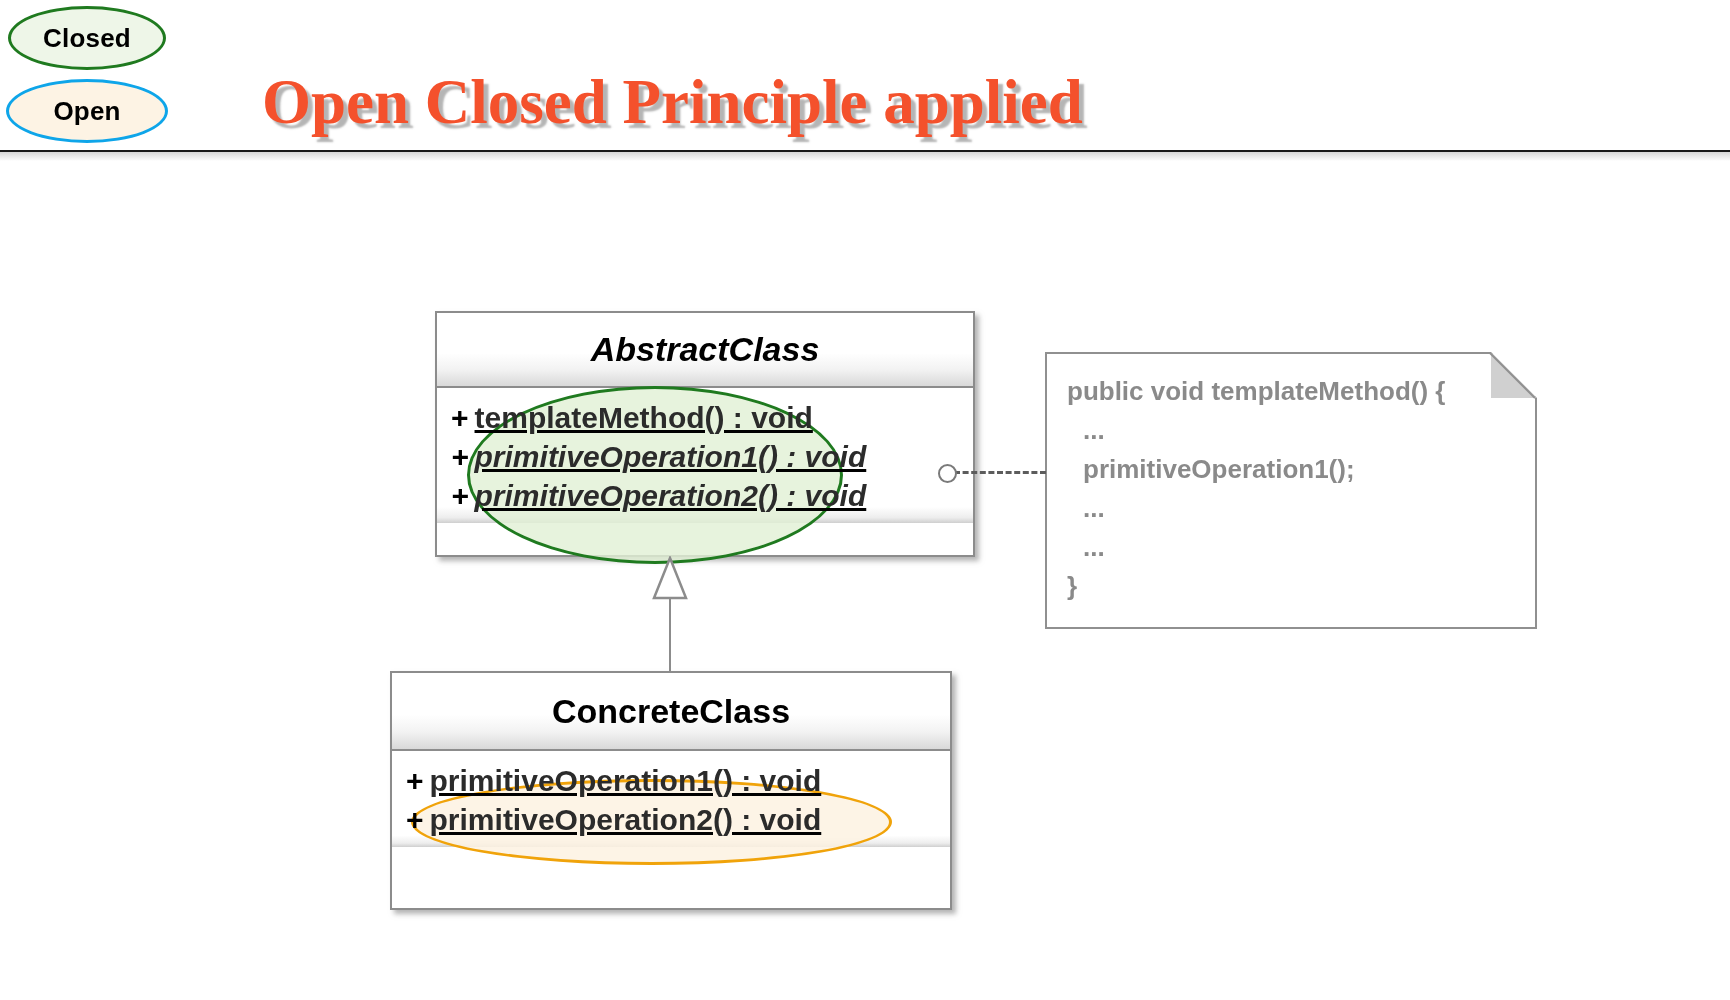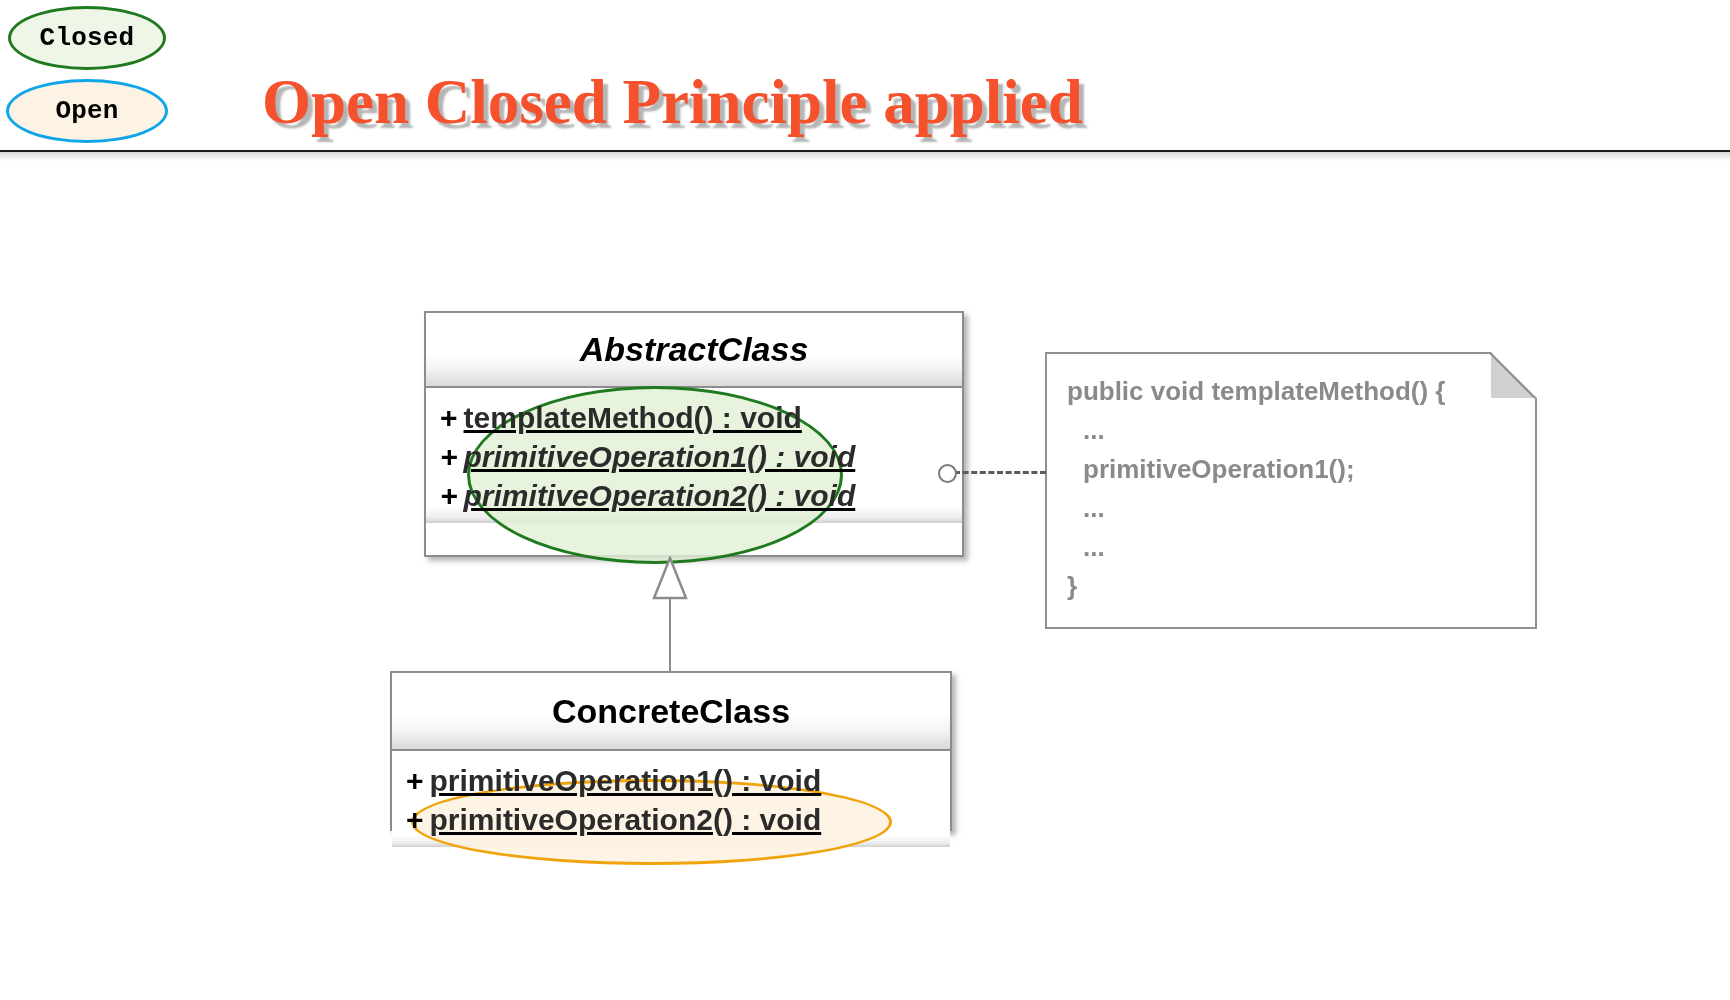--- a/index.html
+++ b/index.html
@@ -11,21 +11,20 @@
 
   
   .legend-ellipse{
     position:absolute;
     display:flex;align-items:center;justify-content:center;
     border-radius:50%;
     font-weight:bold;
     font-size:26px;
     color:#000000;
     letter-spacing:.2px;
-    font-family:Liberation Mono, monospace;
   }
   #legend-closed{
     left:8px;top:6px;width:152px;height:58px;
     background:#eef6e8;
     border:3px solid #1F7A1F;
   }
   #legend-open{
     left:6px;top:79px;width:156px;height:58px;
     background:#fdf3e4;
     border:3px solid #0ea5e9;
@@ -82,23 +81,23 @@
     position:relative;z-index:3;
     color:#2b2b2b;
     font-weight:bold;
     font-size:30px;
     line-height:39px;
     white-space:nowrap;
   }
   .uml-member.abstract-member{font-style:italic;}
   .uml-member .vis{display:inline-block;margin-right:6px;color:#000;}
 
-  #abstract-class{left:424px;top:311px;width:540px;height:246px;}
+  #abstract-class{left:435px;top:311px;width:540px;height:246px;}
   #abstract-class .uml-class-header{height:75px;}
-  #concrete-class{left:390px;top:671px;width:562px;height:160px;}
+  #concrete-class{left:390px;top:671px;width:562px;height:239px;}
   #concrete-class .uml-class-header{height:78px;}
 
   
   .highlight-ellipse{
     position:absolute;border-radius:50%;z-index:2;pointer-events:none;
   }
   #highlight-abstract{
     left:467px;top:386px;width:370px;height:172px;
     background:rgba(226,240,213,.82);
     border:3px solid #1F7A1F;

